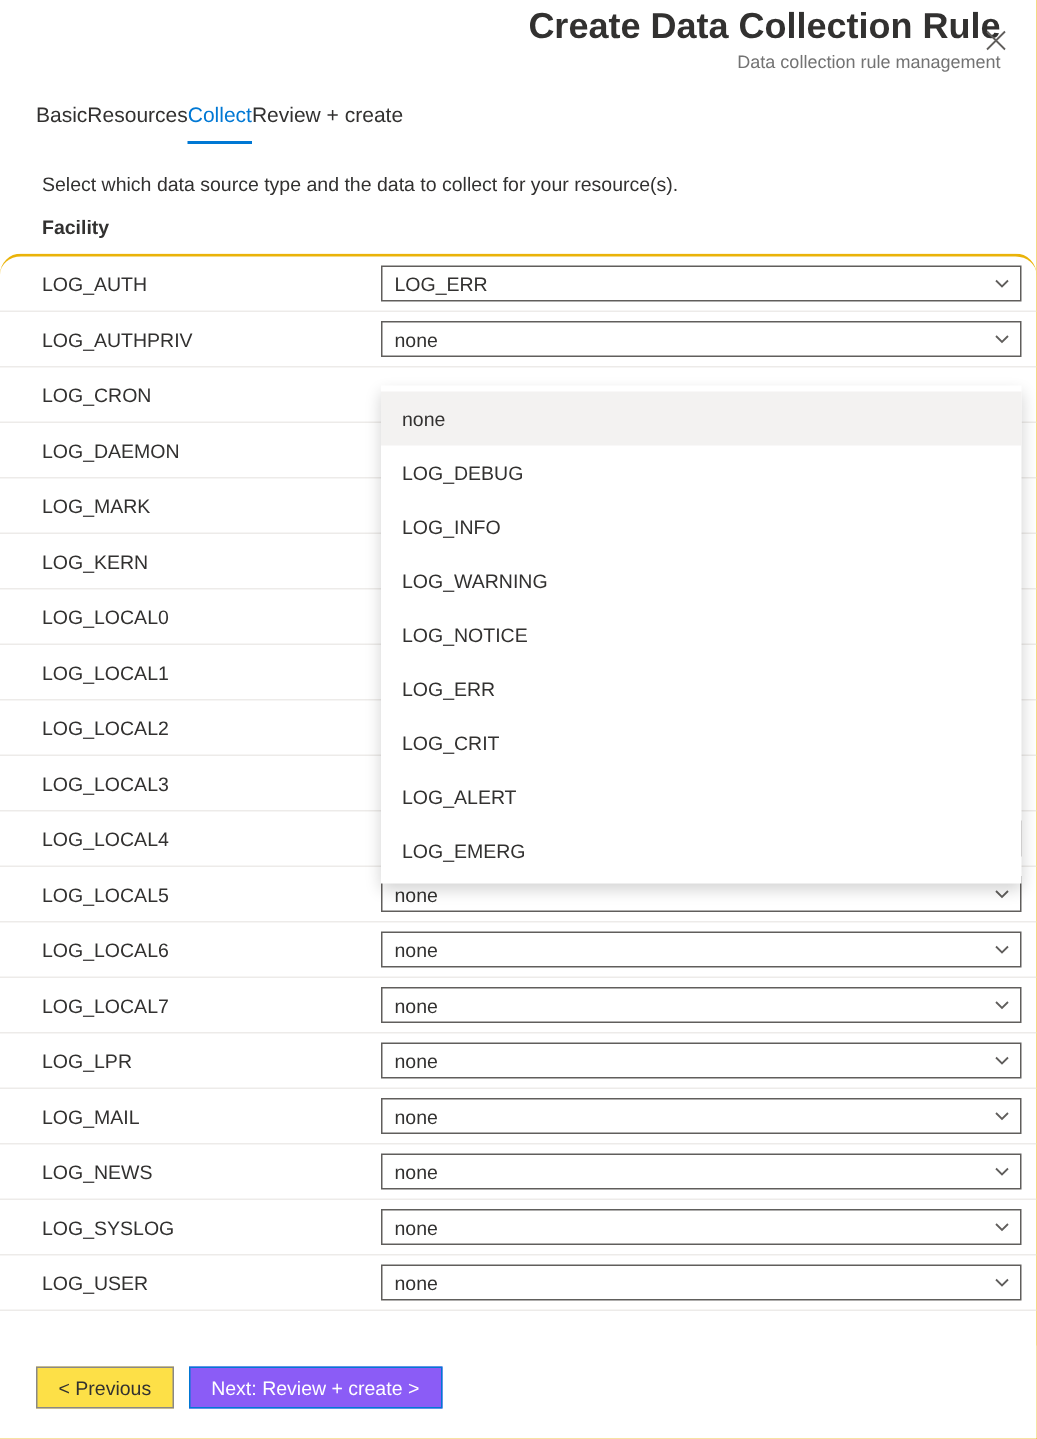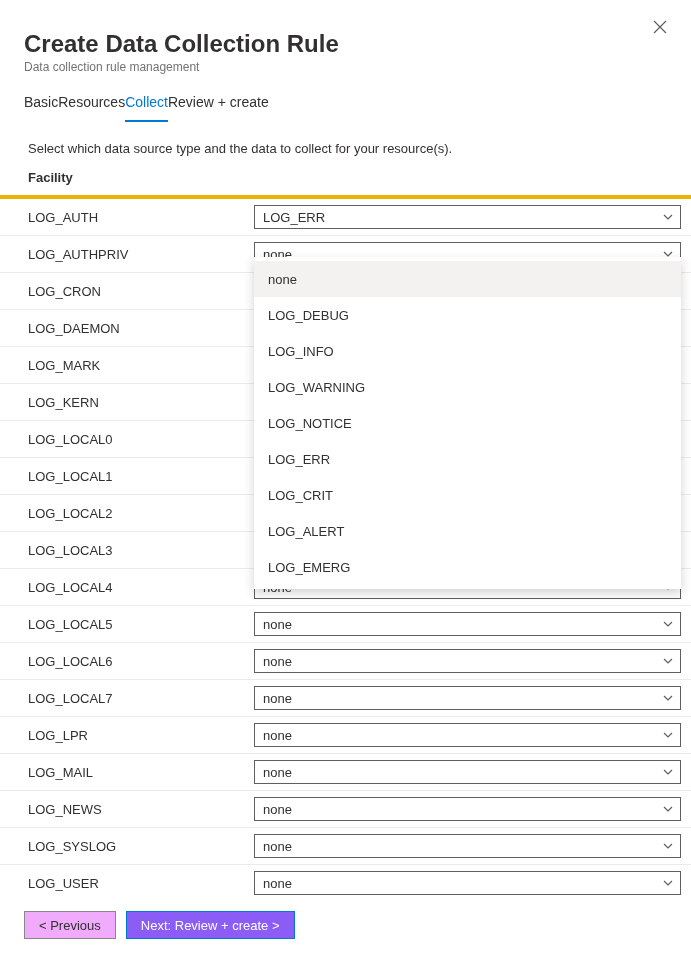--- a/index.html
+++ b/index.html
@@ -6,22 +6,23 @@
     body {
       font-family: "Segoe UI", -apple-system, BlinkMacSystemFont, sans-serif;
       font-size: 13px;
       color: #323130;
       background: #fff;
       width: 691px;
       height: 959px;
       position: relative;
     }
     .header {
-      padding: 30px 24px 6px 24px;
+      padding: 4px 24px 6px 24px;
       position: relative;
+      text-align: right;
     }
     .title {
       font-size: 24px;
       font-weight: 600;
       color: #323130;
     }
     .subtitle {
       font-size: 12px;
       color: #737373;
       margin-top: 2px;
@@ -60,21 +61,22 @@
     }
     .table-header {
       display: flex;
       padding: 0 24px 10px 28px;
       font-weight: 600;
       font-size: 13px;
     }
     .col-facility { width: 256px; }
     .col-level { flex: 1; }
     .rows {
-      border-top: 4px solid #eab308;
+      border-top: 2px solid #eab308;
+      border-radius: 14px;
     }
     .row {
       display: flex;
       align-items: center;
       border-bottom: 1px solid #edebe9;
       height: 37px;
       padding-left: 28px;
       padding-right: 10px;
     }
     .facility-label {
@@ -140,21 +142,21 @@
       display: flex;
       gap: 10px;
       background:#fff;
     }
     .btn {
       height: 28px;
       padding: 0 14px;
       font-size: 13px;
       cursor: pointer;
       border: 1px solid #8a8886;
-      background: #f0abfc;
+      background: #fde047;
       color: #323130;
       display: flex;
       align-items: center;
     }
     .btn.primary {
       background: #8b5cf6;
       border-color: #0078d4;
       color: #fff;
     }
   </style>

